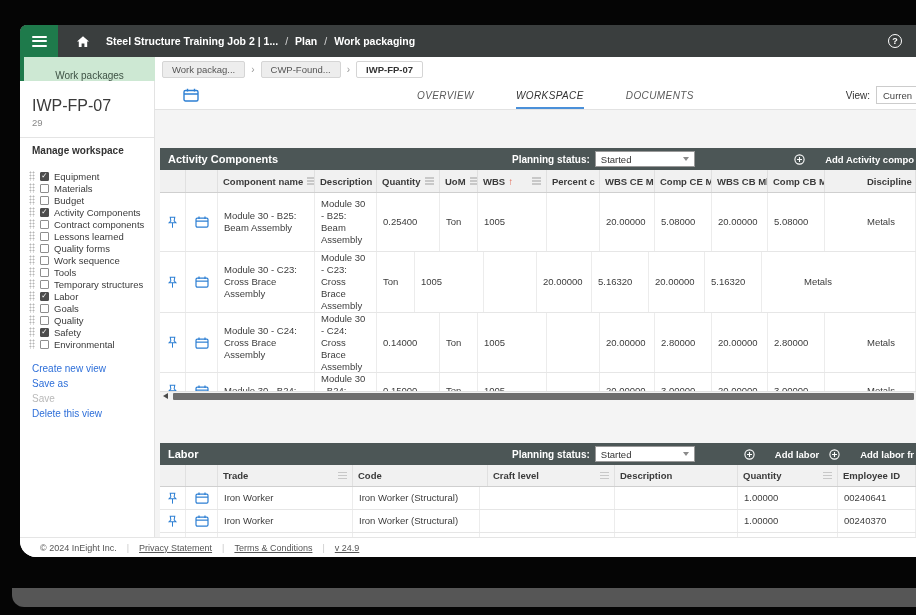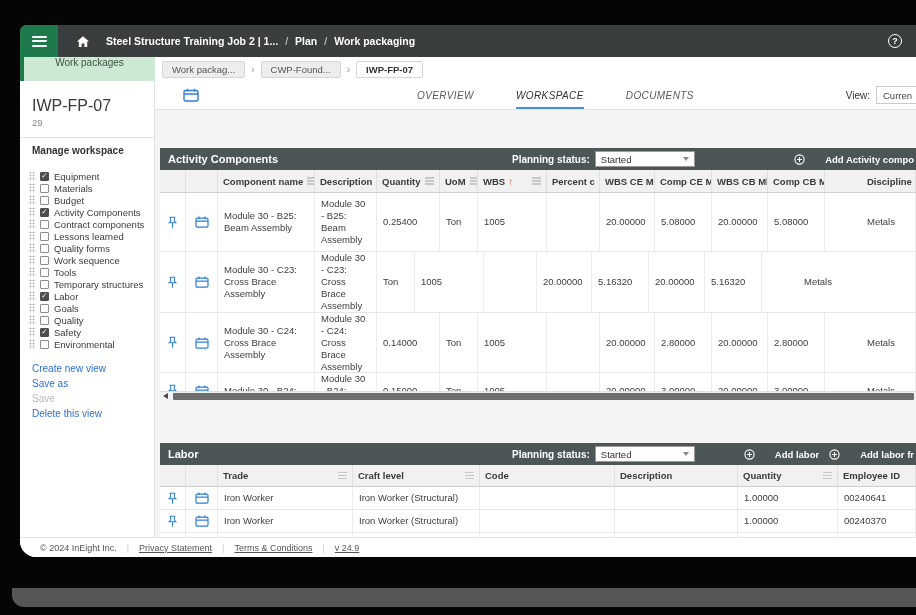--- a/index.html
+++ b/index.html
@@ -20,21 +20,21 @@
   .menu-bars i { display:block; height:2px; background:#fff; margin:2.5px 0; border-radius:1px; }
   .home-btn { margin-left:18px; display:flex; align-items:center; cursor:pointer; }
   .breadcrumb { margin-left:16px; color:#fff; font-size:10.5px; font-weight:bold; display:flex; gap:7px; align-items:center; }
   .breadcrumb .sep { font-weight:normal; color:#D8D8D8; }
   .help-btn { margin-left:auto; margin-right:14px; width:14px; height:14px; border:1.3px solid #fff; border-radius:50%;
               color:#fff; font-size:9px; font-weight:bold; display:flex; align-items:center; justify-content:center; cursor:pointer; }
 
   
   .chrome-row { position:absolute; left:0; top:32px; right:0; height:24px; background:#fff; display:flex; }
   .wp-tab { width:135px; height:24px; background:var(--light-green,#CDE8D3); border-left:4px solid var(--brand-green,#1E7A4B);
-            display:flex; align-items:flex-start; justify-content:center; font-size:10px; color:#3F5346; cursor:pointer; }
+            display:flex; align-items:flex-end; justify-content:center; font-size:10px; color:#3F5346; cursor:pointer; }
   .crumb-tabs { display:flex; align-items:center; gap:6px; padding-left:7px; }
   .chip { height:17px; background:#EDEDED; border:1px solid #D5D5D5; border-radius:2px; padding:0 9px;
           font-size:9.5px; color:#555; display:flex; align-items:center; cursor:pointer; white-space:nowrap; }
   .chip.active { background:#fff; color:#333; font-weight:bold; }
   .chip-sep { color:#999; font-size:10px; }
 
   
   .sidebar { position:absolute; left:0; top:56px; width:135px; bottom:20px; background:#fff; border-right:1px solid #E3E3E3; }
   .sb-title { margin:16px 12px 0; font-size:16px; color:#3A3A3A; }
   .sb-count { margin:2px 12px 0; font-size:9.5px; color:#888; }
@@ -511,28 +511,28 @@
         </div>
 
         <div class="col-head">
           <div class="hcell c0"></div>
           <div class="hcell c1"></div>
           <div class="hcell c2">
               <span>Trade</span>
               <span class="sp"></span>
               <span class="flt"></span>
             </div>
+          <div class="hcell c4">
+              <span>Code</span>
+              <span class="sp"></span>
+            </div>
           <div class="hcell c3">
               <span>Craft level</span>
               <span class="sp"></span>
               <span class="flt"></span>
-            </div>
-          <div class="hcell c4">
-              <span>Code</span>
-              <span class="sp"></span>
             </div>
           <div class="hcell c5">
               <span>Description</span>
               <span class="sp"></span>
             </div>
           <div class="hcell c6">
               <span>Quantity</span>
               <span class="sp"></span>
               <span class="flt"></span>
             </div>

